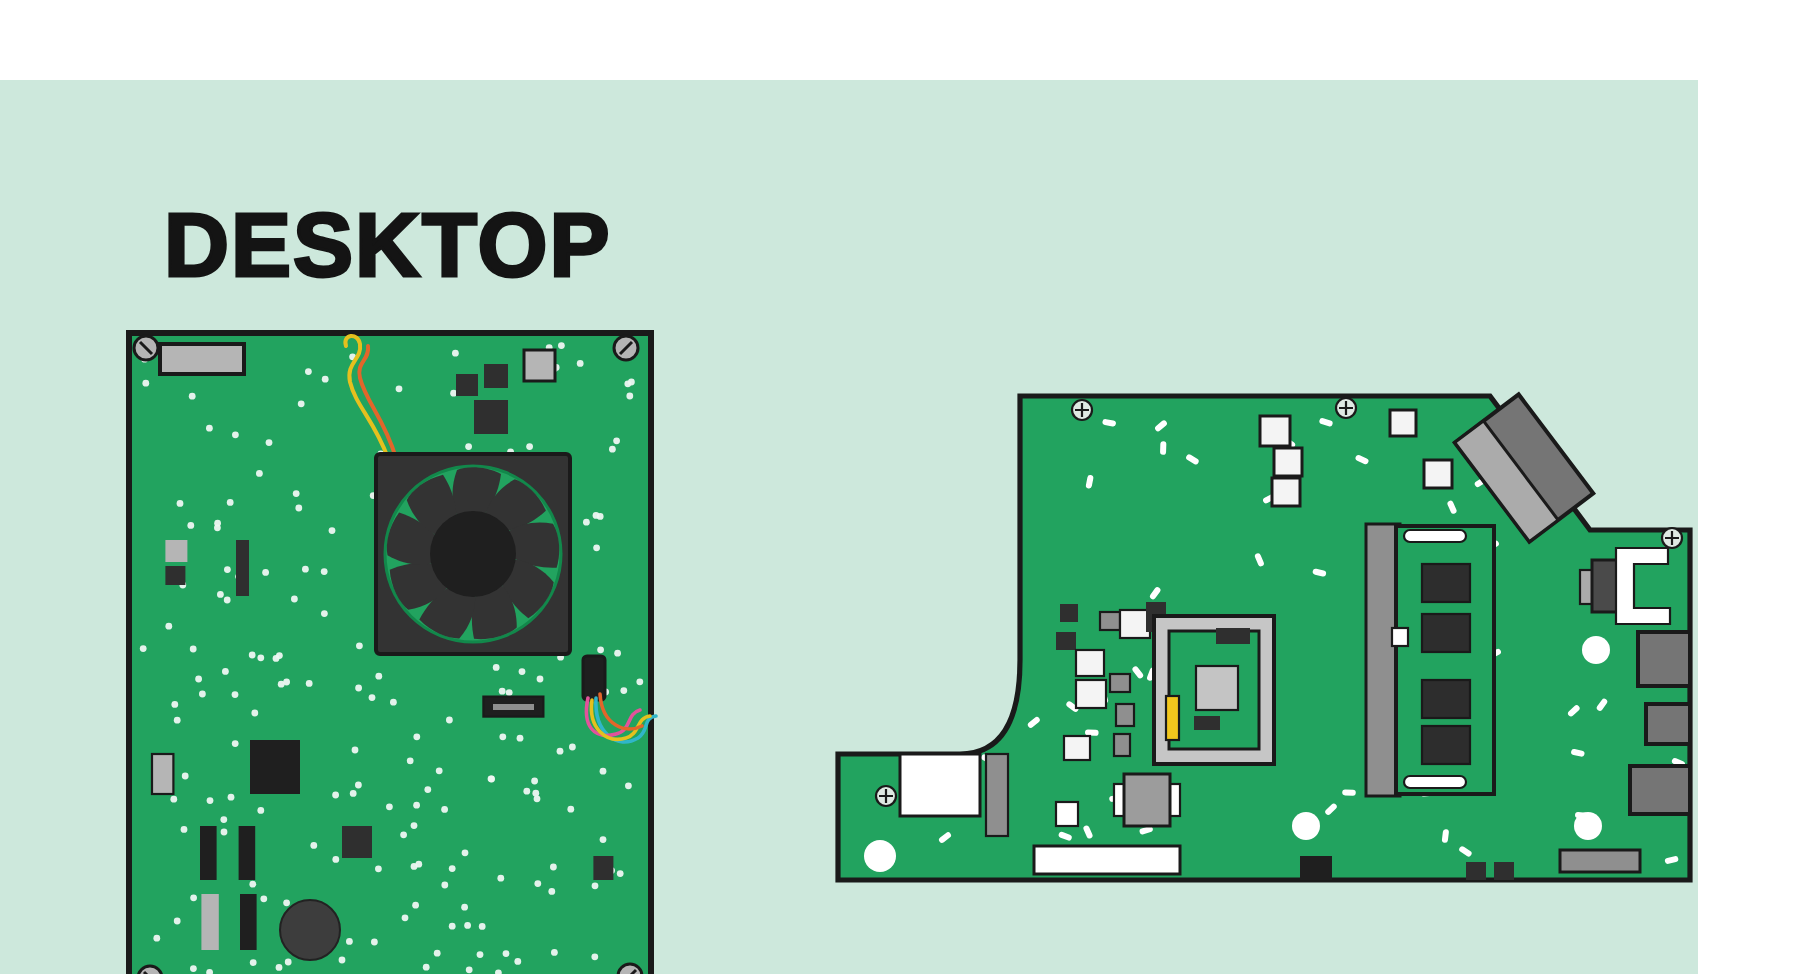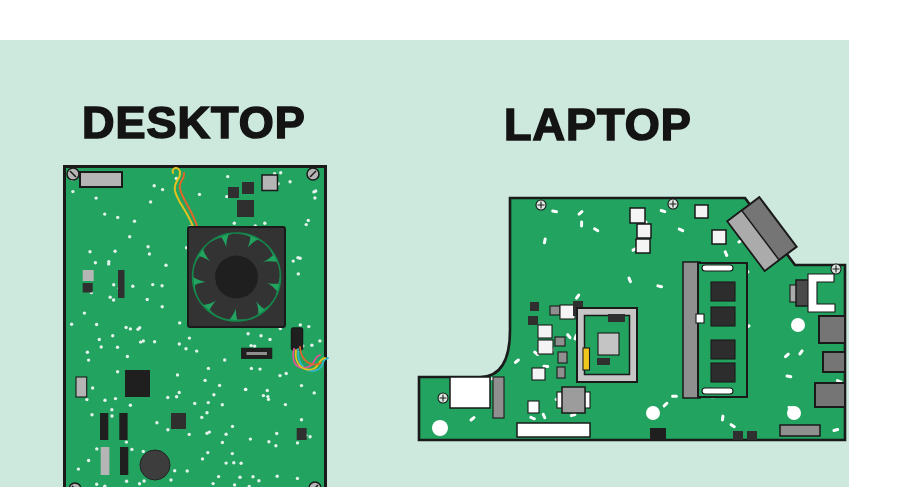--- a/index.html
+++ b/index.html
@@ -35,21 +35,20 @@
   .fGreen{fill:var(--board-green);}
   .wire{fill:none;stroke-linecap:round;stroke-width:2;}
   .wireThin{fill:none;stroke-linecap:round;stroke-width:1.8;}
 </style>
 </head>
 <body>
 
 <div class="stage">
 
   <div class="title" id="desktop-title">DESKTOP</div>
-  <div class="title" id="laptop-title">LAPTOP</div>
 
   <svg id="desktop-svg" width="264" height="330" viewBox="0 0 264 330">
     <rect x="1.5" y="1.5" width="261" height="327" class="fGreen oS3"></rect>
     <g id="desktop-dots">
         <circle cx="9.9" cy="26.6" r="1.7" fill="#eef7f2" opacity="0.95"></circle>
         <circle cx="251.2" cy="227.9" r="1.7" fill="#eef7f2" opacity="0.95"></circle>
         <circle cx="137.4" cy="135.1" r="1.7" fill="#eef7f2" opacity="0.95"></circle>
         <circle cx="123.6" cy="82.8" r="1.7" fill="#eef7f2" opacity="0.95"></circle>
         <circle cx="145.3" cy="237.6" r="1.7" fill="#eef7f2" opacity="0.95"></circle>
         <circle cx="71.5" cy="56.3" r="1.7" fill="#eef7f2" opacity="0.95"></circle>

